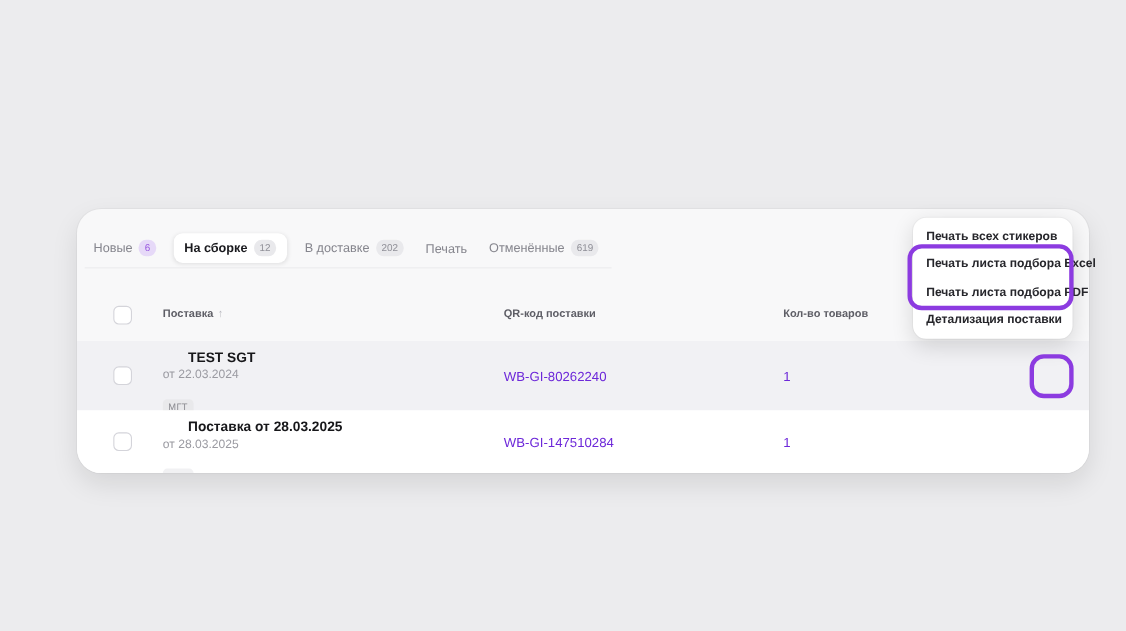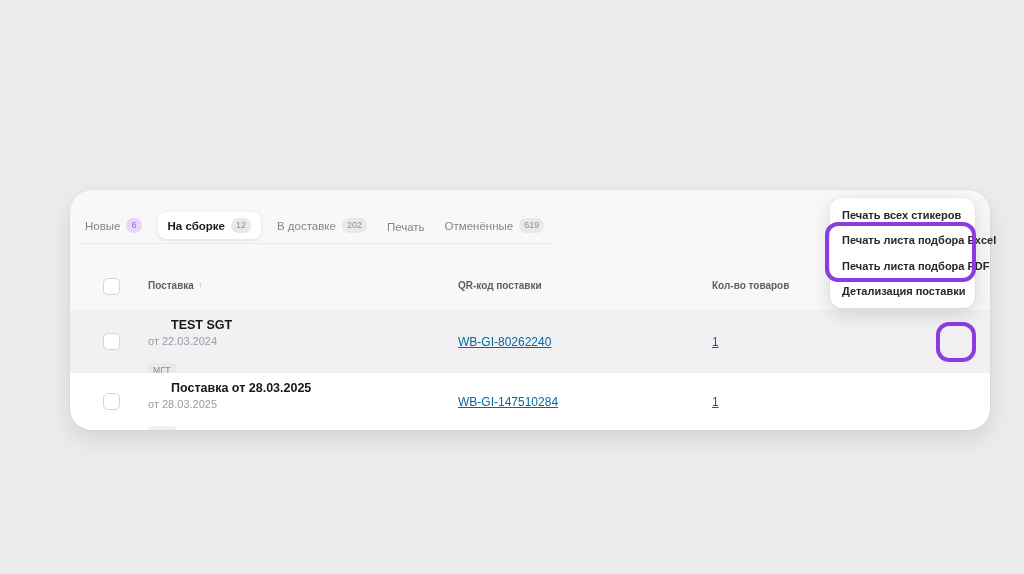--- a/index.html
+++ b/index.html
@@ -111,22 +111,21 @@
     border-radius: 4px;
     padding: 2px 5px;
     letter-spacing: 0.3px;
   }
   .row2 .tag-badge { background: #f1f1f3; }
   .qr-cell, .qty-cell {
     position: absolute;
     top: 50%;
     transform: translateY(-50%);
     font-size: 12px;
-    color: #0369a1;
-    text-decoration: underline;
+    color: #6d28d9;
   }
   .qr-cell { left: 388px; }
   .qty-cell { left: 642px; }
 
   
   .menu {
     position: absolute;
     left: 830px; top: 198px;
     width: 145px;
     background: #ffffff;

